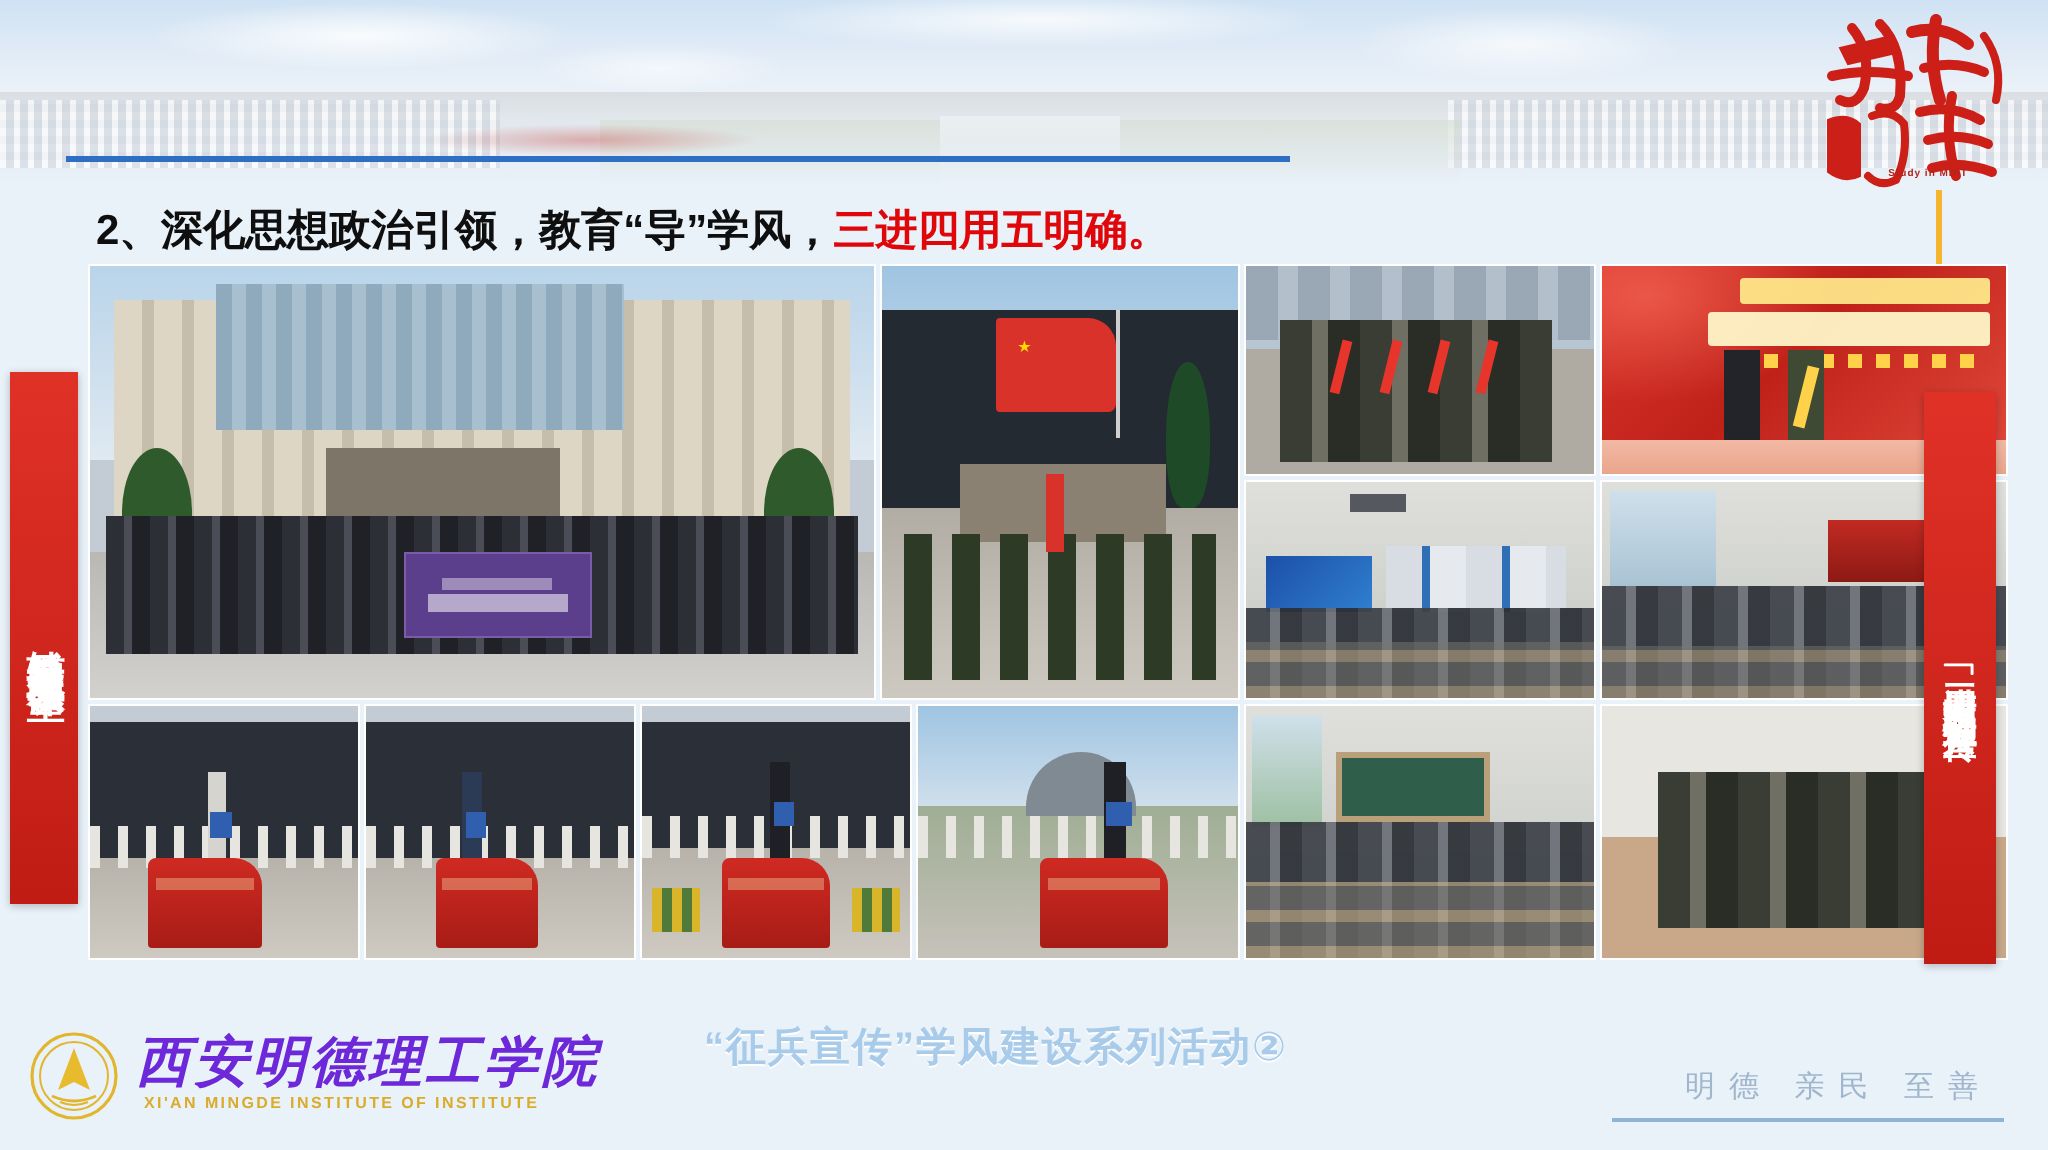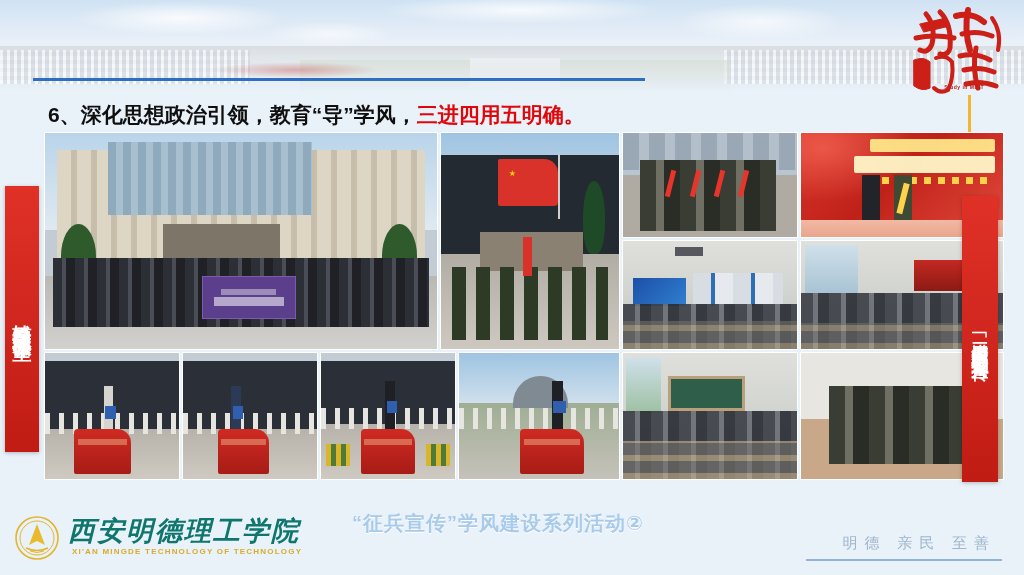--- a/index.html
+++ b/index.html
@@ -249,21 +249,21 @@
 
   
   .footer-strip {
     position:absolute; left:0; bottom:0; width:1024px; height:78px;
     background:#e9f1f9;
   }
   .logo-wrap { position:absolute; left:14px; bottom:8px; width:270px; height:58px; }
   .logo-mark { position:absolute; left:0; top:6px; width:46px; height:46px; }
   .logo-cn {
     position:absolute; left:54px; top:4px;
-    font-size:27px; font-weight:bold; color:#0f766e;
+    font-size:27px; font-weight:bold; color:#6d28d9;
     font-family:"Liberation Serif", serif; font-style:italic; letter-spacing:2px;
     white-space:nowrap;
   }
   .logo-en {
     position:absolute; left:58px; top:38px;
     font-size:8px; color:#d9ac2b; letter-spacing:1.2px; font-weight:bold;
     white-space:nowrap;
   }
   .caption-center {
     position:absolute; left:352px; bottom:38px;
@@ -318,21 +318,21 @@
         <path d="M86 14 Q96 28 92 46" stroke-width="4" fill="none"></path>
       </g>
     </svg>
   </div>
   <div class="brand-sub">Study in MDIT</div>
 
   <div class="orange-rule"></div>
   <div class="orange-block"></div>
 
   <div class="subtitle">
-    <span>6、深化思想政治引领，教育“导”学风，</span><span class="accent">三进四用五明确。</span>
+    <span>2、深化思想政治引领，教育“导”学风，</span><span class="accent">三进四用五明确。</span>
   </div>
 
   <div class="collage">
 
     <div class="ph" style="left:0; top:0; width:394px; height:218px;">
       <div class="sky"></div>
       <div class="ground"></div>
       <div class="building"></div>
       <div class="glass"></div>
       <div class="screenboard"></div>
@@ -469,21 +469,21 @@
       <div class="logo-mark">
         <svg width="46" height="46" viewBox="0 0 46 46" aria-hidden="true">
           <circle cx="23" cy="23" r="21" fill="none" stroke="#e2b62c" stroke-width="1.6"></circle>
           <circle cx="23" cy="23" r="17" fill="none" stroke="#e2b62c" stroke-width="1"></circle>
           <path d="M23 9 L31 30 L23 26 L15 30 Z" fill="#e8bb2e"></path>
           <path d="M12 33 Q23 38 34 33" fill="none" stroke="#e2b62c" stroke-width="1.4"></path>
           <path d="M16 36 Q23 39 30 36" fill="none" stroke="#e2b62c" stroke-width="1"></path>
         </svg>
       </div>
       <div class="logo-cn">西安明德理工学院</div>
-      <div class="logo-en">XI'AN MINGDE TECHNOLOGY OF TECHNOLOGY</div>
+      <div class="logo-en">XI'AN MINGDE INSTITUTE OF INSTITUTE</div>
     </div>
 
     <div class="caption-center">“征兵宣传”学风建设系列活动②</div>
 
     <div class="motto">明德  亲民  至善</div>
     <div class="motto-rule"></div>
   </div>
 
 </div>
 

